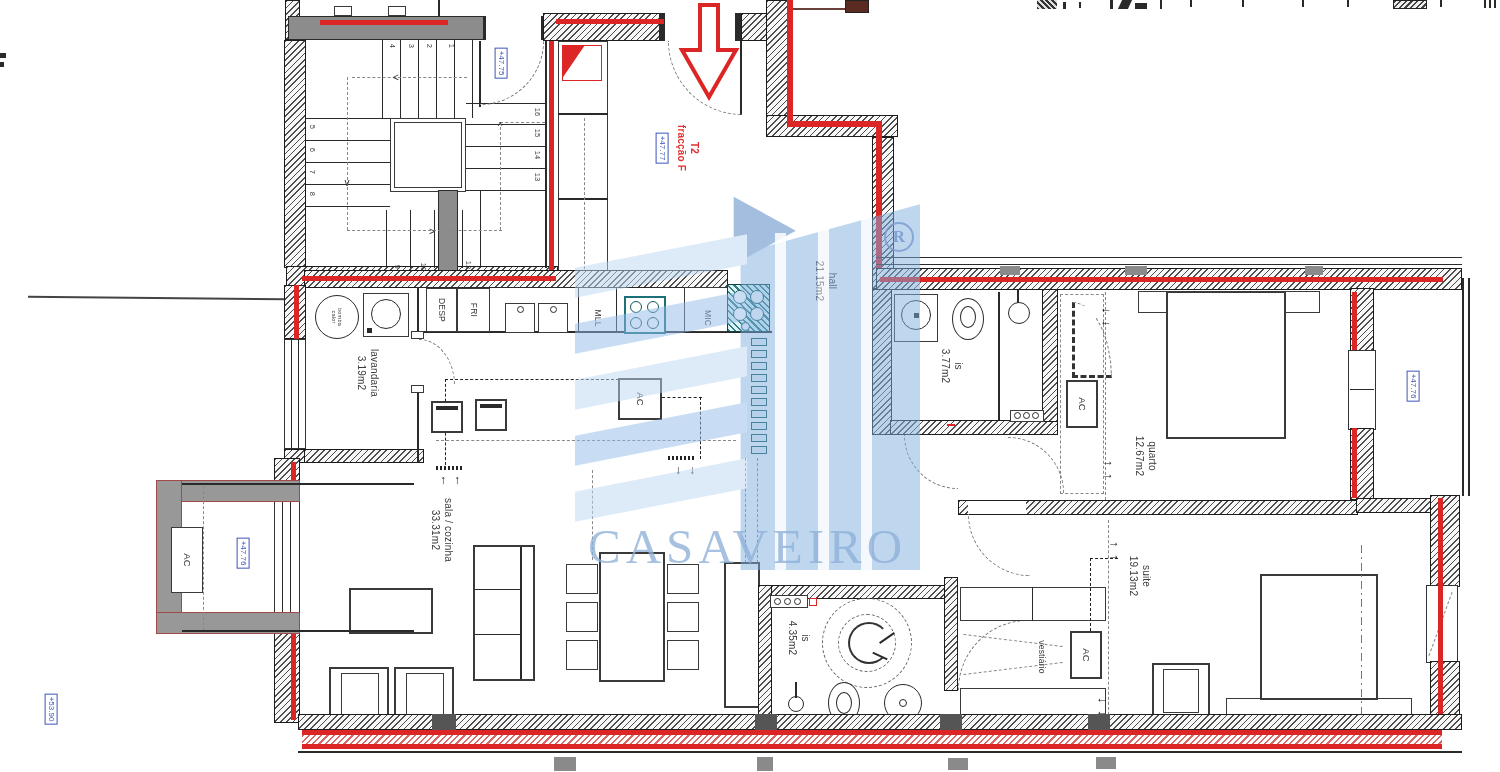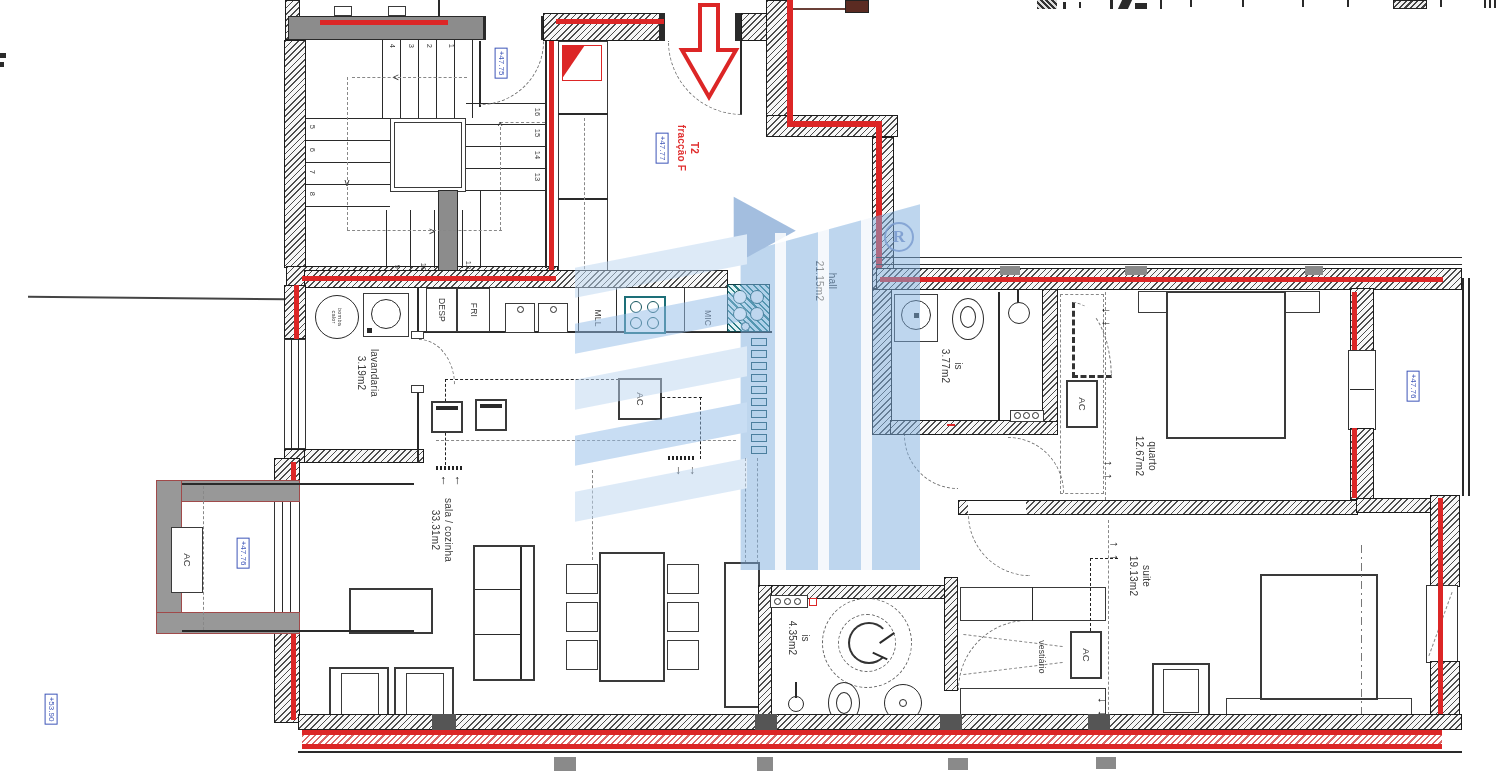--- a/index.html
+++ b/index.html
@@ -461,15 +461,16 @@
     <div style="position:absolute;left:0;top:0;width:100%;height:100%;background:#4a7fc1;clip-path:polygon(46% 1%,64% 10%,46% 19%)"></div>
     <div style="position:absolute;left:200px;top:40px;width:11px;height:337px;background:rgba(255,255,255,.85)"></div>
     <div style="position:absolute;left:243px;top:30px;width:11px;height:347px;background:rgba(255,255,255,.85)"></div>
     <div style="position:absolute;left:286px;top:20px;width:11px;height:357px;background:rgba(255,255,255,.85)"></div>
     <div style="position:absolute;left:0;top:58px;width:172px;height:30px;background:#bcd6f1;transform:skewY(-11deg)"></div>
     <div style="position:absolute;left:0;top:114px;width:172px;height:30px;background:#93bce8;transform:skewY(-11deg)"></div>
     <div style="position:absolute;left:0;top:170px;width:172px;height:30px;background:#bcd6f1;transform:skewY(-11deg)"></div>
     <div style="position:absolute;left:0;top:226px;width:172px;height:30px;background:#93bce8;transform:skewY(-11deg)"></div>
     <div style="position:absolute;left:0;top:282px;width:172px;height:30px;background:#bcd6f1;transform:skewY(-11deg)"></div>
   </div>
+  <div class="brand" style="left:588px;top:518px">CASAVEIRO</div>
   <div class="rsym" style="left:884px;top:222px">R</div>
 
 </div>
 
 </body></html>

